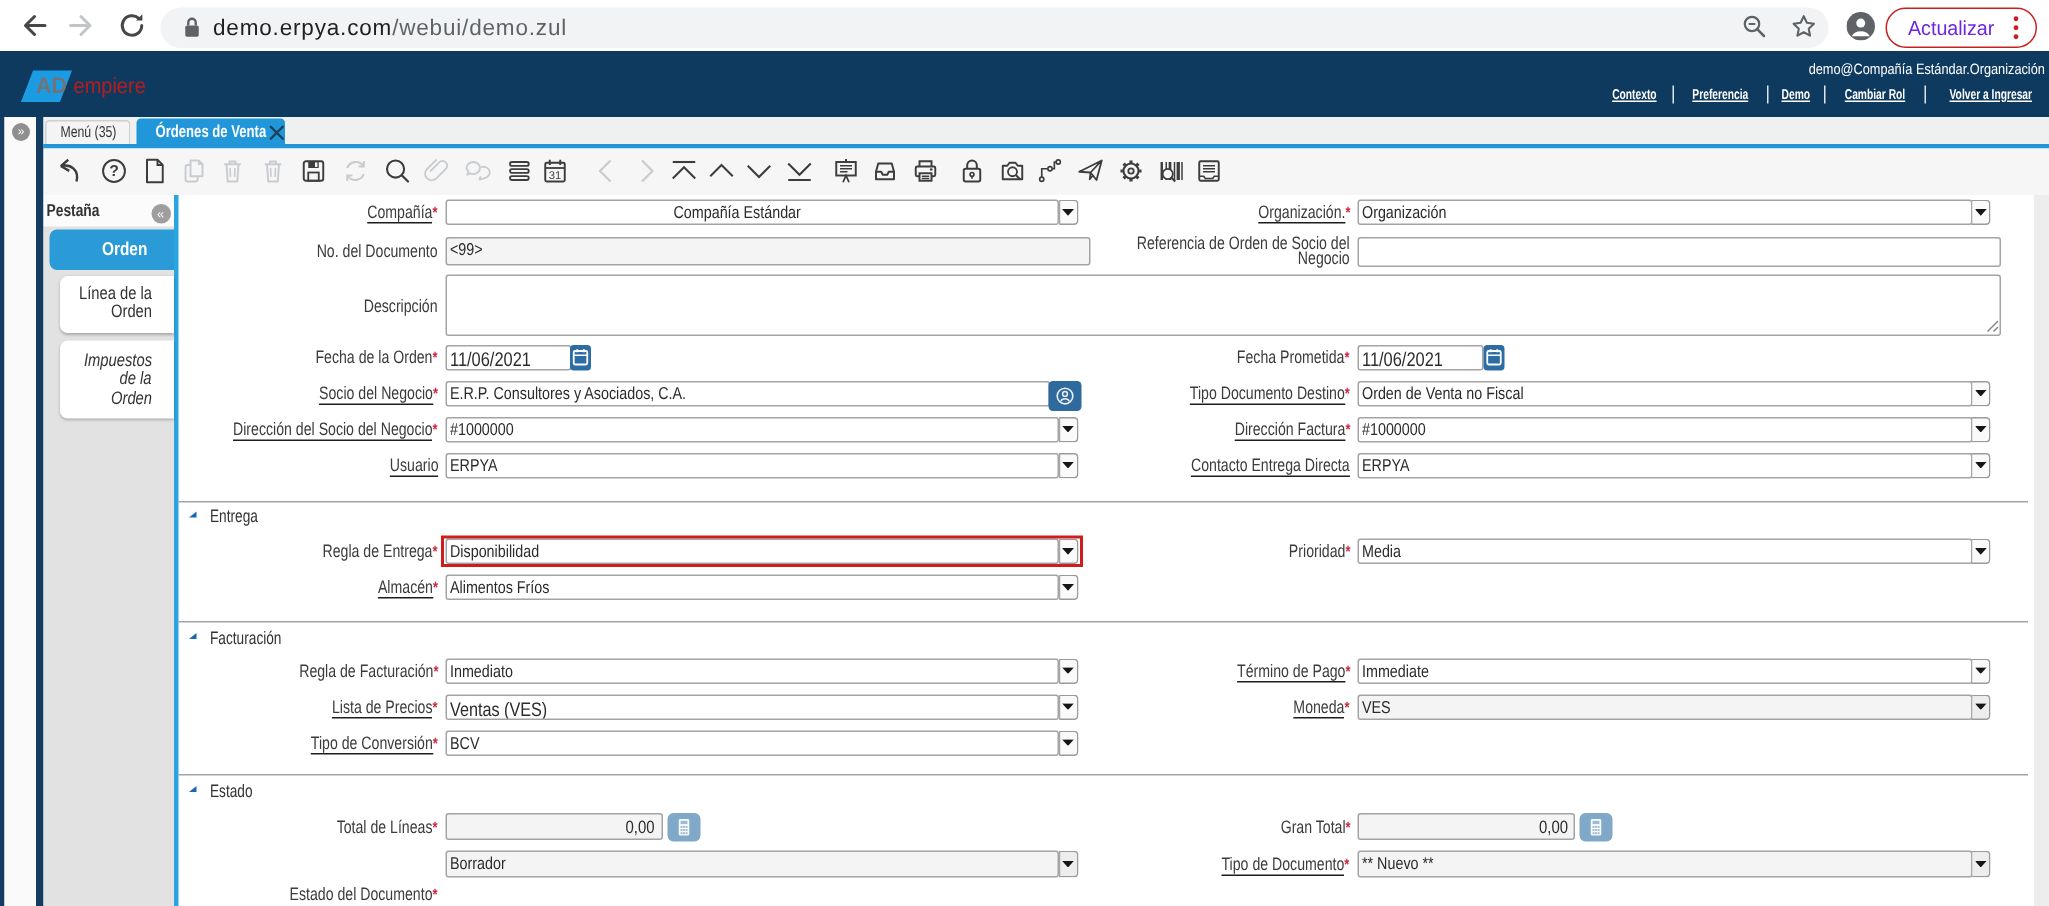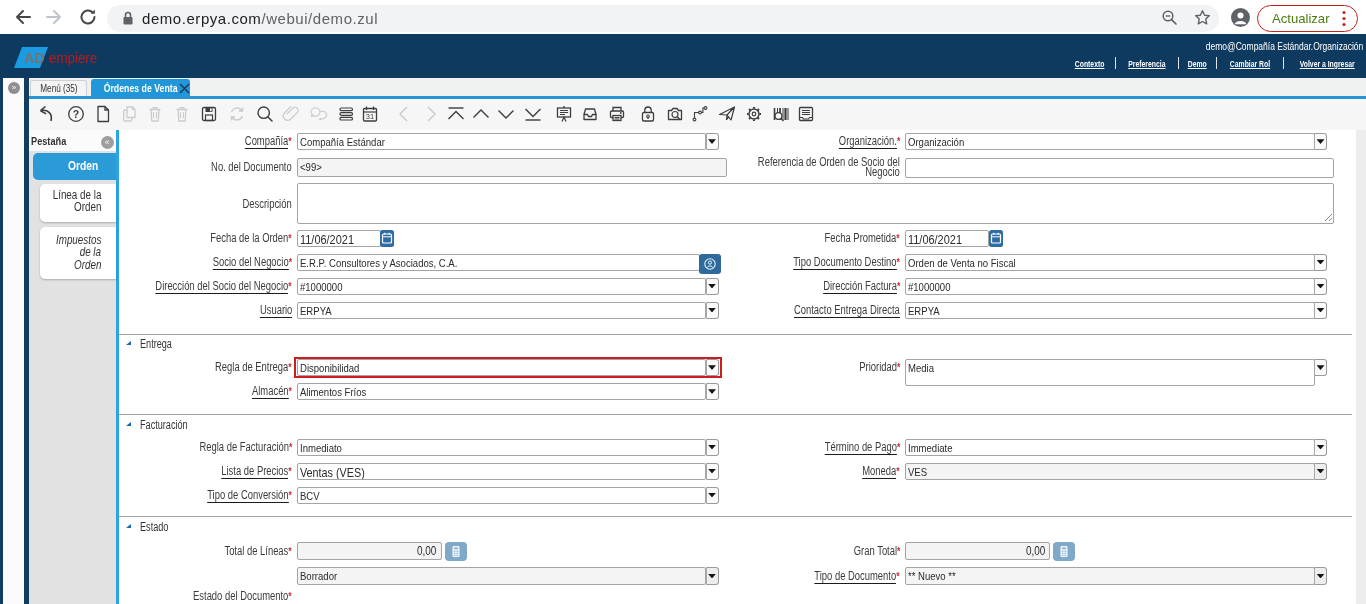--- a/index.html
+++ b/index.html
@@ -44,21 +44,21 @@
   </svg>
 <svg class="ab" style="left:1194px;top:9px" width="17" height="17" viewBox="0 0 17 17">
 <path d="M8.5 1.8 l2.1 4.4 4.7 .6 -3.5 3.3 .9 4.7 -4.2 -2.3 -4.2 2.3 .9 -4.7 -3.5 -3.3 4.7 -.6 z" stroke="#5f6368" stroke-width="1.4" fill="none" stroke-linejoin="round"></path>
   </svg>
 <svg class="ab" style="left:1231px;top:8px" width="19" height="19" viewBox="0 0 19 19">
 <circle cx="9.5" cy="9.5" r="9.5" fill="#5f6368"></circle>
 <circle cx="9.5" cy="7.4" r="3" fill="#fff"></circle>
 <path d="M3.5 16.2 a6.5 5.4 0 0 1 12 0 z" fill="#fff"></path>
   </svg>
 <div class="ab" style="left:1257px;top:5px;width:101px;height:27px;border:1.5px solid #c5221f;border-radius:14px;background:#fff"></div>
-<div class="ab" style="left:1272px;top:11px;width:58px;font-size:13.5px;color:#4d7c0f"><span class="sxc" style="transform:scaleX(0.97);transform-origin:0 50%">Actualizar</span></div>
+<div class="ab" style="left:1272px;top:11px;width:58px;font-size:13.5px;color:#6d28d9"><span class="sxc" style="transform:scaleX(0.97);transform-origin:0 50%">Actualizar</span></div>
 <svg class="ab" style="left:1341px;top:10px" width="6" height="17" viewBox="0 0 6 17">
 <circle cx="3" cy="2.5" r="1.6" fill="#c5221f"></circle>
     <circle cx="3" cy="8.5" r="1.6" fill="#c5221f"></circle>
     <circle cx="3" cy="14.5" r="1.6" fill="#c5221f"></circle>
   </svg>
 <div class="ab" style="left:0;top:34px;width:1366px;height:44px;background:#0e3a5f"></div>
 <div class="ab" style="left:18px;top:47px;width:26px;height:21px;background:#1b9be2;transform:skewX(-21deg)"></div>
 <div class="ab" style="left:24px;top:49px;color:#737373;font-weight:bold;font-size:15px"><span class="sxc" style="transform:scaleX(0.95);transform-origin:0 50%">AD</span></div>
 <div class="ab" style="left:49px;top:50px;color:#b91c1c;font-size:14.5px"><span class="sxl" style="transform:scaleX(0.92)">empiere</span></div>
 <div class="ab" style="right:3px;top:41px;width:400px;text-align:right;color:#fff;font-size:10px"><span class="sx" style="transform:scaleX(0.85)">demo@Compañía Estándar.Organización</span></div>
@@ -230,21 +230,21 @@
 <div class="ab" style="left:100.5px;top:136px;width:13px;height:13px;border-radius:50%;background:#9e9e9e;color:#fff;font-size:8.5px;text-align:center;line-height:13px">«</div>
 <div class="ab" style="left:116px;top:130px;width:2.5px;height:474px;background:#2aa5e0"></div>
 <div class="ab" style="left:33px;top:152.5px;width:83px;height:27px;background:#2b9bd7;border-radius:5px 0 0 5px"></div>
 <div class="ab" style="left:33px;top:159px;width:100px;text-align:left;font-size:12.5px;font-weight:bold;color:#fff"><span class="sxl" style="left:35px;position:relative;transform:scaleX(0.82)">Orden</span></div>
 <div class="ab" style="left:40px;top:183.5px;width:76px;height:38px;background:#fff;border-radius:5px 0 0 5px;box-shadow:0 1px 2px rgba(0,0,0,.25)"></div>
 <div class="ab" style="left:40px;top:189px;width:61px;text-align:right;font-size:12px;color:#333;line-height:12.3px"><span class="sx" style="transform:scaleX(0.82)">Línea de la</span><br><span class="sx" style="transform:scaleX(0.82)">Orden</span></div>
 <div class="ab" style="left:40px;top:227px;width:76px;height:51.5px;background:#fff;border-radius:5px 0 0 5px;box-shadow:0 1px 2px rgba(0,0,0,.25)"></div>
 <div class="ab" style="left:40px;top:234px;width:61px;text-align:right;font-size:12px;font-style:italic;color:#333;line-height:12.3px"><span class="sx" style="transform:scaleX(0.82)">Impuestos</span><br><span class="sx" style="transform:scaleX(0.82)">de la</span><br><span class="sx" style="transform:scaleX(0.82)">Orden</span></div>
 <div class="ab" style="left:1356px;top:130px;width:10px;height:474px;background:#ededed"></div>
 <div class="ab lab" style="right:1074.0px;top:135.0px;width:260px"><span class="sx"><span class="ul">Compañía</span><span class="star">*</span></span></div>
-<div class="ab inp" style="left:296.5px;top:133.0px;width:409.5px;height:17.0px;text-align:left;font-size:11.5px;padding-right:4px"><span class="sxl" style="transform:scaleX(0.83);transform-origin:0 50%">Compañía Estándar</span></div>
+<div class="ab inp" style="left:296.5px;top:133.0px;width:409.5px;height:17.0px;text-align:center;font-size:11.5px;padding-right:4px"><span class="sxl" style="transform:scaleX(0.83);transform-origin:0 50%">Compañía Estándar</span></div>
 <div class="ab cbtn" style="left:705.5px;top:133.0px;width:13px;height:17.0px;"></div>
 <div class="ab lab" style="right:466.0px;top:135.0px;width:260px"><span class="sx"><span class="ul">Organización.</span><span class="star">*</span></span></div>
 <div class="ab inp" style="left:905.0px;top:133.0px;width:409.5px;height:17.0px;text-align:left;font-size:11.5px;padding-right:4px"><span class="sxl" style="transform:scaleX(0.83);transform-origin:0 50%">Organización</span></div>
 <div class="ab cbtn" style="left:1314.0px;top:133.0px;width:13px;height:17.0px;"></div>
 <div class="ab lab" style="right:1074.0px;top:161.0px;width:260px"><span class="sx"><span class="">No. del Documento</span></span></div>
 <div class="ab inp ro" style="left:296.5px;top:158.0px;width:430.5px;height:19.0px;text-align:left;font-size:11.5px;padding-right:4px"><span class="sxl" style="transform:scaleX(0.83);transform-origin:0 50%">&lt;99&gt;</span></div>
 <div class="ab lab" style="right:466.0px;top:157px;width:260px;line-height:10px"><span class="sx">Referencia de Orden de Socio del<br>Negocio</span></div>
 <div class="ab inp" style="left:905.0px;top:158.0px;width:429.0px;height:20.0px;text-align:left;font-size:11.5px;padding-right:4px"></div>
 <div class="ab lab" style="right:1074.0px;top:198.0px;width:260px"><span class="sx"><span class="">Descripción</span></span></div>
 <div class="ab inp" style="left:296.5px;top:183.0px;width:1037.5px;height:41.0px;text-align:left;font-size:11.5px;padding-right:4px"></div>
@@ -294,21 +294,21 @@
 <div class="ab inp" style="left:905.0px;top:301.5px;width:409.5px;height:17.0px;text-align:left;font-size:11.5px;padding-right:4px"><span class="sxl" style="transform:scaleX(0.83);transform-origin:0 50%">ERPYA</span></div>
 <div class="ab cbtn" style="left:1314.0px;top:301.5px;width:13px;height:17.0px;"></div>
 <div class="ab sep" style="left:119px;top:333.5px;width:1233px"></div>
 <div class="ab" style="left:126px;top:341.0px;width:0;height:0;border-left:5px solid transparent;border-bottom:4.5px solid #1767b8"></div>
 <div class="ab hdr" style="left:140px;top:337.0px"><span class="sxl" style="transform:scaleX(0.76)">Entrega</span></div>
 <div class="ab lab" style="right:1074.0px;top:361.0px;width:260px"><span class="sx"><span class="">Regla de Entrega</span><span class="star">*</span></span></div>
 <div class="ab inp" style="left:296.5px;top:359.0px;width:409.5px;height:17.0px;text-align:left;font-size:11.5px;padding-right:4px"><span class="sxl" style="transform:scaleX(0.83);transform-origin:0 50%">Disponibilidad</span></div>
 <div class="ab cbtn" style="left:705.5px;top:359.0px;width:13px;height:17.0px;"></div>
 <div class="ab" style="left:294px;top:356.5px;width:428px;height:21.5px;border:2px solid #cf1c1c;pointer-events:none"></div>
 <div class="ab lab" style="right:466.0px;top:361.0px;width:260px"><span class="sx"><span class="">Prioridad</span><span class="star">*</span></span></div>
-<div class="ab inp" style="left:905.0px;top:359.0px;width:409.5px;height:27px;text-align:left;font-size:11.5px;padding-right:4px"><span class="sxl" style="transform:scaleX(0.83);transform-origin:0 50%">Media</span></div>
+<div class="ab inp" style="left:905.0px;top:359.0px;width:409.5px;height:17.0px;text-align:left;font-size:11.5px;padding-right:4px"><span class="sxl" style="transform:scaleX(0.83);transform-origin:0 50%">Media</span></div>
 <div class="ab cbtn" style="left:1314.0px;top:359.0px;width:13px;height:17.0px;"></div>
 <div class="ab lab" style="right:1074.0px;top:385.0px;width:260px"><span class="sx"><span class="ul">Almacén</span><span class="star">*</span></span></div>
 <div class="ab inp" style="left:296.5px;top:383.0px;width:409.5px;height:17.0px;text-align:left;font-size:11.5px;padding-right:4px"><span class="sxl" style="transform:scaleX(0.83);transform-origin:0 50%">Alimentos Fríos</span></div>
 <div class="ab cbtn" style="left:705.5px;top:383.0px;width:13px;height:17.0px;"></div>
 <div class="ab sep" style="left:119px;top:414.0px;width:1233px"></div>
 <div class="ab" style="left:126px;top:421.5px;width:0;height:0;border-left:5px solid transparent;border-bottom:4.5px solid #1767b8"></div>
 <div class="ab hdr" style="left:140px;top:417.5px"><span class="sxl" style="transform:scaleX(0.76)">Facturación</span></div>
 <div class="ab lab" style="right:1074.0px;top:440.5px;width:260px"><span class="sx"><span class="">Regla de Facturación</span><span class="star">*</span></span></div>
 <div class="ab inp" style="left:296.5px;top:438.5px;width:409.5px;height:17.0px;text-align:left;font-size:11.5px;padding-right:4px"><span class="sxl" style="transform:scaleX(0.83);transform-origin:0 50%">Inmediato</span></div>
 <div class="ab cbtn" style="left:705.5px;top:438.5px;width:13px;height:17.0px;"></div>

